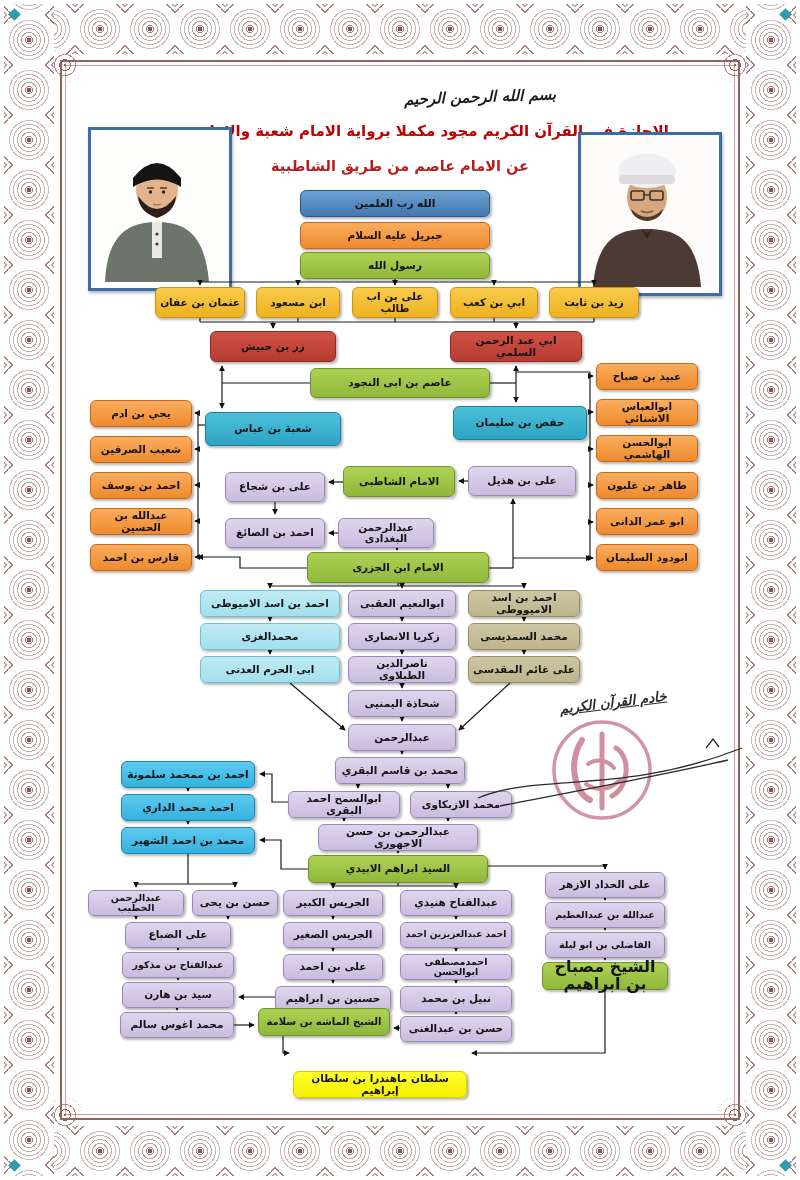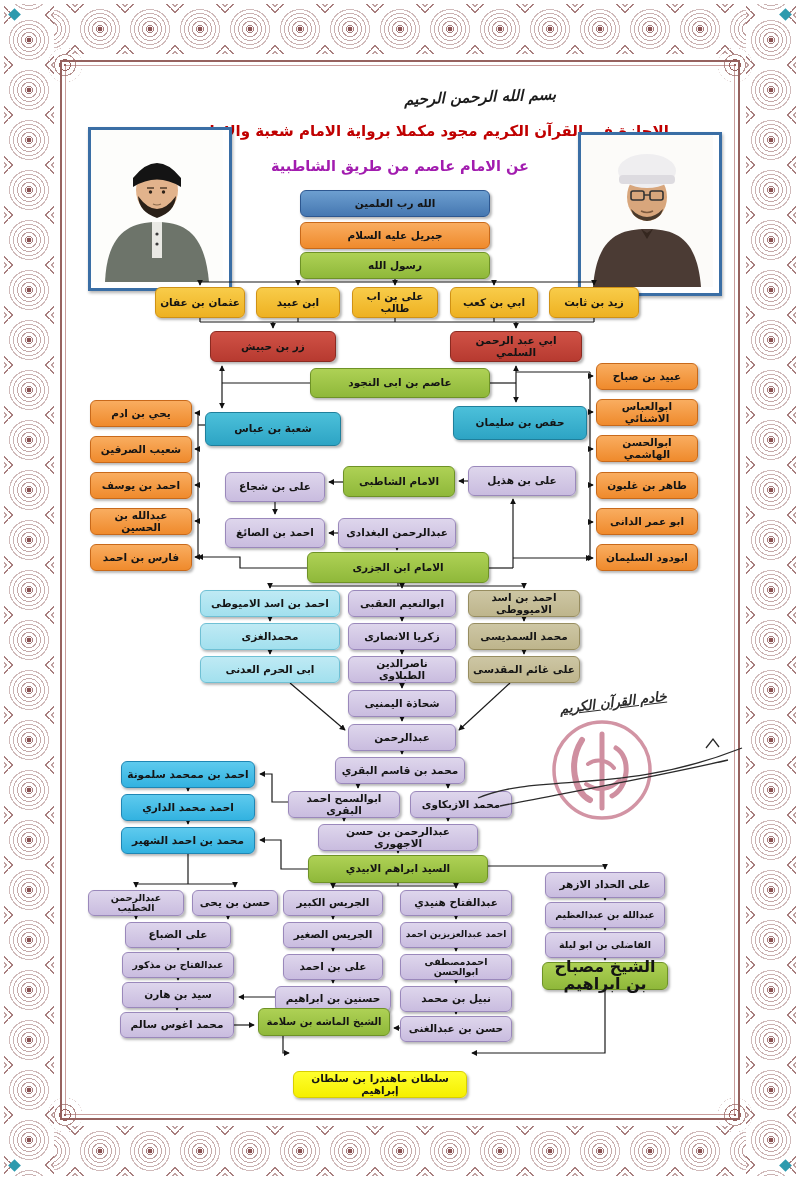--- a/index.html
+++ b/index.html
@@ -68,21 +68,21 @@
   <div class="cornerglyph" style="left:10px;bottom:10px"></div>
   <div class="cornerglyph" style="right:10px;bottom:10px"></div>
   <div class="frame-line"></div>
   <div class="rosette" style="left:48px;top:48px"></div>
   <div class="rosette" style="right:48px;top:48px"></div>
   <div class="rosette" style="left:48px;bottom:48px"></div>
   <div class="rosette" style="right:48px;bottom:48px"></div>
 
   <div class="bismillah">بسم الله الرحمن الرحيم</div>
   <div class="title1" style="color:#C00000">الاجازة في القرآن الكريم مجود مكملا برواية الامام شعبة والامام حفص</div>
-  <div class="title2" style="color:#a21caf">عن الامام عاصم من طريق الشاطبية</div>
+  <div class="title2" style="color:#b91c1c">عن الامام عاصم من طريق الشاطبية</div>
 
   <div class="photo" style="left:88px;top:127px">
     <svg width="132" height="152" viewBox="0 0 132 152">
       <rect x="0" y="0" width="132" height="152" fill="#fdfdfb"></rect>
       <path d="M14 152 C16 106 36 92 66 92 C96 92 114 106 118 152 Z" fill="#6d746a"></path>
       <rect x="61" y="92" width="10" height="36" fill="#e9e9e4"></rect>
       <circle cx="66" cy="104" r="1.6" fill="#3c3c3c"></circle>
         <circle cx="66" cy="114" r="1.6" fill="#3c3c3c"></circle>
       <ellipse cx="66" cy="60" rx="21" ry="25" fill="#e2b38c"></ellipse>
       <path d="M47 66 Q66 92 85 66 Q84 82 66 88 Q48 82 47 66" fill="#2a2018"></path>
@@ -217,21 +217,21 @@
       <path d="M605 990 V1053 H472" marker-end="url(#ah)"></path>
       <path d="M283 1036 V1053 H289" marker-end="url(#ah)"></path>
     </g>
   </svg>
 
   <div class="nd b" style="left:300px;top:190px;width:190px">الله رب العلمين</div>
   <div class="nd o" style="left:300px;top:222px;width:190px">جبريل عليه السلام</div>
   <div class="nd gr" style="left:300px;top:252px;width:190px">رسول الله</div>
 
   <div class="nd g" style="left:155px;top:287px;width:90px;height:31px">عثمان بن عفان</div>
-  <div class="nd g" style="left:256px;top:287px;width:84px;height:31px">ابن عبيد</div>
+  <div class="nd g" style="left:256px;top:287px;width:84px;height:31px">ابن مسعود</div>
   <div class="nd g" style="left:352px;top:287px;width:86px;height:31px">على بن اب طالب</div>
   <div class="nd g" style="left:450px;top:287px;width:88px;height:31px">ابي بن كعب</div>
   <div class="nd g" style="left:549px;top:287px;width:90px;height:31px">زيد بن ثابت</div>
 
   <div class="nd r" style="left:210px;top:331px;width:126px;height:31px">زر بن حبيش</div>
   <div class="nd r" style="left:450px;top:331px;width:132px;height:31px">ابي عبد الرحمن السلمي</div>
 
   <div class="nd gr" style="left:310px;top:368px;width:180px;height:30px">عاصم بن ابى النجود</div>
   <div class="nd t" style="left:205px;top:412px;width:136px;height:34px">شعبة بن عباس</div>
   <div class="nd t" style="left:453px;top:406px;width:134px;height:34px">حفص بن سليمان</div>
@@ -246,21 +246,21 @@
   <div class="nd o" style="left:90px;top:400px;width:102px">يحي بن ادم</div>
   <div class="nd o" style="left:90px;top:436px;width:102px">شعيب الصرفين</div>
   <div class="nd o" style="left:90px;top:472px;width:102px">احمد بن يوسف</div>
   <div class="nd o" style="left:90px;top:508px;width:102px">عبدالله بن الحسين</div>
   <div class="nd o" style="left:90px;top:544px;width:102px">فارس بن احمد</div>
 
   <div class="nd p" style="left:225px;top:472px;width:100px;height:30px">على بن شجاع</div>
   <div class="nd gr" style="left:343px;top:466px;width:112px;height:31px">الامام الشاطبى</div>
   <div class="nd p" style="left:468px;top:466px;width:108px;height:30px">على بن هذيل</div>
   <div class="nd p" style="left:225px;top:518px;width:100px;height:30px">احمد بن الصائغ</div>
-  <div class="nd p" style="left:338px;top:518px;width:118px;height:30px">عبدالرحمن البغدادى</div>
+  <div class="nd p" style="left:338px;top:518px;width:96px;height:30px">عبدالرحمن البغدادى</div>
   <div class="nd gr" style="left:307px;top:552px;width:182px;height:31px">الامام ابن الجزرى</div>
 
   <div class="nd lc" style="left:200px;top:590px;width:140px">احمد بن اسد الاميوطى</div>
   <div class="nd lc" style="left:200px;top:623px;width:140px">محمدالغزى</div>
   <div class="nd lc" style="left:200px;top:656px;width:140px">ابى الحرم العدنى</div>
 
   <div class="nd p" style="left:348px;top:590px;width:108px">ابوالنعيم العقبى</div>
   <div class="nd p" style="left:348px;top:623px;width:108px">زكريا الانصارى</div>
   <div class="nd p" style="left:348px;top:656px;width:108px">ناصرالدين الطبلاوى</div>
   <div class="nd p" style="left:348px;top:690px;width:108px">شحاذة اليمنيى</div>

